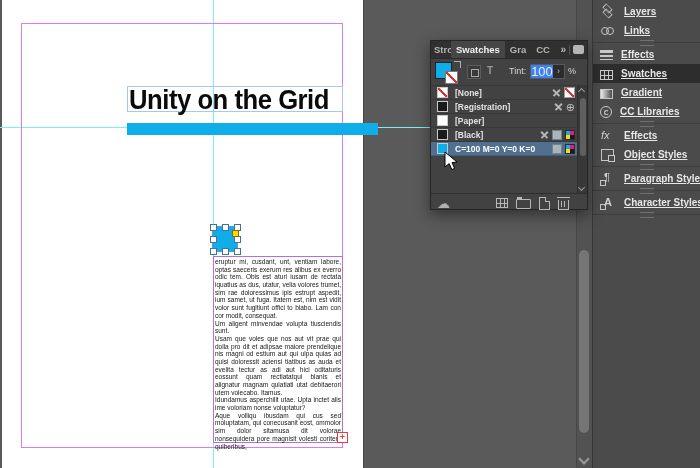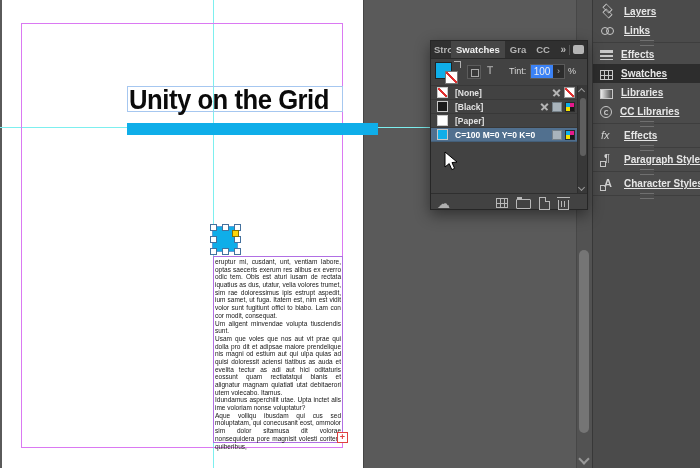--- a/index.html
+++ b/index.html
@@ -63,21 +63,21 @@
   .proxy{position:absolute;left:4px;top:2px;width:30px;height:24px;}
   .fill-sw{position:absolute;left:0;top:1px;width:15px;height:15px;background:var(--cyan);border:1px solid #222;}
   .stroke-sw{position:absolute;left:10px;top:10px;width:11px;height:11px;background:#fff;border:1px solid #777;
         background-image:linear-gradient(to top right,transparent calc(50% - 1px),#e03030 calc(50% - 1px),#e03030 calc(50% + 1px),transparent calc(50% + 1px));}
   .swap{position:absolute;left:19px;top:0;width:6px;height:6px;border-top:1px solid #b0b0b0;border-right:1px solid #b0b0b0;}
   .btn-container{position:absolute;left:36px;top:6px;width:14px;height:14px;background:#3a3a3a;border:1px solid #5c5c5c;box-sizing:border-box;}
   .btn-container::before{content:"";position:absolute;left:3px;top:3px;width:6px;height:6px;border:1px solid #aaa;}
   .btn-text{position:absolute;left:56px;top:6px;color:#9a9a9a;font-size:10px;font-weight:bold;}
   .tint-label{position:absolute;left:78px;top:7px;font-size:9px;color:#d8d8d8;}
   .tint-field{position:absolute;left:99px;top:5px;width:22px;height:13px;background:#3b82f6;border:1px solid #5a5a5a;
-        color:#eee;font-size:10px;line-height:13px;text-align:center;}
+        color:#eee;font-size:13px;line-height:13px;text-align:center;}
   .tint-step{position:absolute;left:122px;top:5px;width:11px;height:13px;background:#2c2c2c;border:1px solid #5a5a5a;
         border-left:none;color:#bbb;font-size:9px;line-height:12px;text-align:center;}
   .tint-unit{position:absolute;left:137px;top:7px;font-size:9px;color:#d8d8d8;}
 
   .list{position:relative;height:107px;overflow:hidden;background:#424242;}
   .sw-row{position:relative;height:14px;display:flex;align-items:center;padding-left:6px;
         border-bottom:1px solid rgba(0,0,0,.15);box-sizing:border-box;}
   .sw-row.sel{background:var(--sel);}
   .chip{width:11px;height:11px;border:1px solid #c9c9c9;box-sizing:border-box;flex:0 0 auto;}
   .chip.none,.ic-none{background:#fff;
@@ -235,31 +235,39 @@
       <div class="sw-row">
           <span class="chip none"></span>
           <span class="sw-name">[None]</span>
           <span class="row-icons">
             <span class="ic ic-noedit"></span>
             <span class="ic ic-none"></span>
           </span>
         </div>
         <div class="sw-row">
           <span class="chip" style="background: rgb(26, 26, 26);"></span>
+          <span class="sw-name">[Registration]</span>
+          <span class="row-icons">
+            <span class="ic ic-noedit"></span>
+            <span class="ic ic-registration">⊕</span>
+          </span>
+        </div>
+        <div class="sw-row">
+          <span class="chip" style="background: rgb(255, 255, 255);"></span>
+          <span class="sw-name">[Paper]</span>
+          <span class="row-icons"></span>
+        </div>
+        <div class="sw-row">
+          <span class="chip" style="background: rgb(26, 26, 26);"></span>
           <span class="sw-name">[Black]</span>
           <span class="row-icons">
             <span class="ic ic-noedit"></span>
             <span class="ic ic-square"></span>
             <span class="ic ic-cmyk"></span>
           </span>
-        </div>
-        <div class="sw-row">
-          <span class="chip" style="background: rgb(255, 255, 255);"></span>
-          <span class="sw-name">[Paper]</span>
-          <span class="row-icons"></span>
         </div>
         <div class="sw-row sel">
           <span class="chip" style="background: rgb(15, 174, 233);"></span>
           <span class="sw-name">C=100 M=0 Y=0 K=0</span>
           <span class="row-icons">
             <span class="ic ic-square"></span>
             <span class="ic ic-cmyk"></span>
           </span>
         </div>
         <div class="lsb">
@@ -295,33 +303,37 @@
       <div class="sb-item">
         <span class="sb-ic stroke"></span>
         <span class="sb-lbl">Effects</span>
       </div>
       <div class="sb-item active">
         <span class="sb-ic swatches-grid"></span>
         <span class="sb-lbl">Swatches</span>
       </div>
       <div class="sb-item">
         <span class="sb-ic gradient"></span>
-        <span class="sb-lbl">Libraries</span>
+        <span class="sb-lbl">Gradient</span>
       </div>
       <div class="sb-item">
         <span class="sb-ic cc-libraries"></span>
         <span class="sb-lbl">CC Libraries</span>
       </div>
       <div class="sb-div">
         <span class="sb-grip"></span>
       </div>
       <div class="sb-item">
         <span class="sb-ic effects"></span>
         <span class="sb-lbl">Effects</span>
       </div>
+      <div class="sb-item">
+        <span class="sb-ic object-styles"></span>
+        <span class="sb-lbl">Object Styles</span>
+      </div>
       <div class="sb-div">
         <span class="sb-grip"></span>
       </div>
       <div class="sb-item">
         <span class="sb-ic paragraph-styles"></span>
         <span class="sb-lbl">Paragraph Styles</span>
       </div>
       <div class="sb-div">
         <span class="sb-grip"></span>
       </div>

